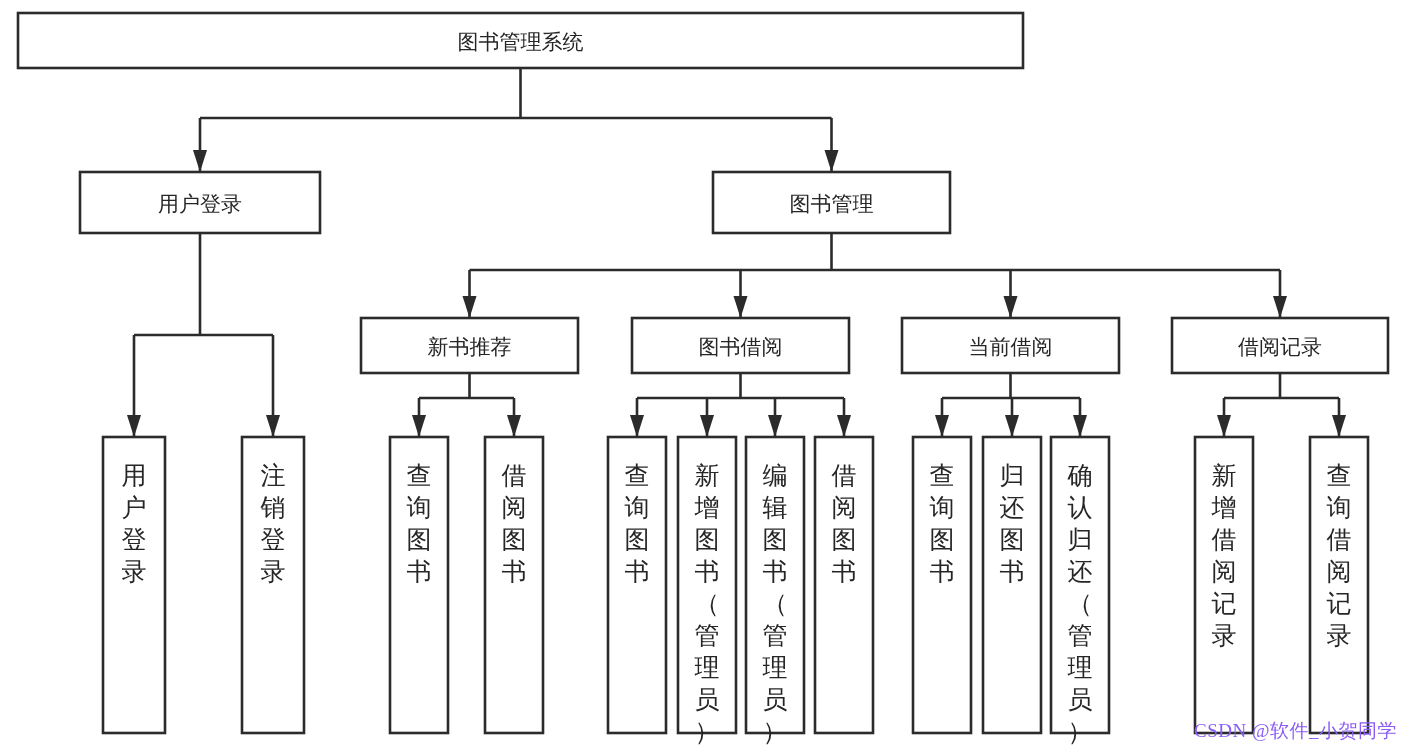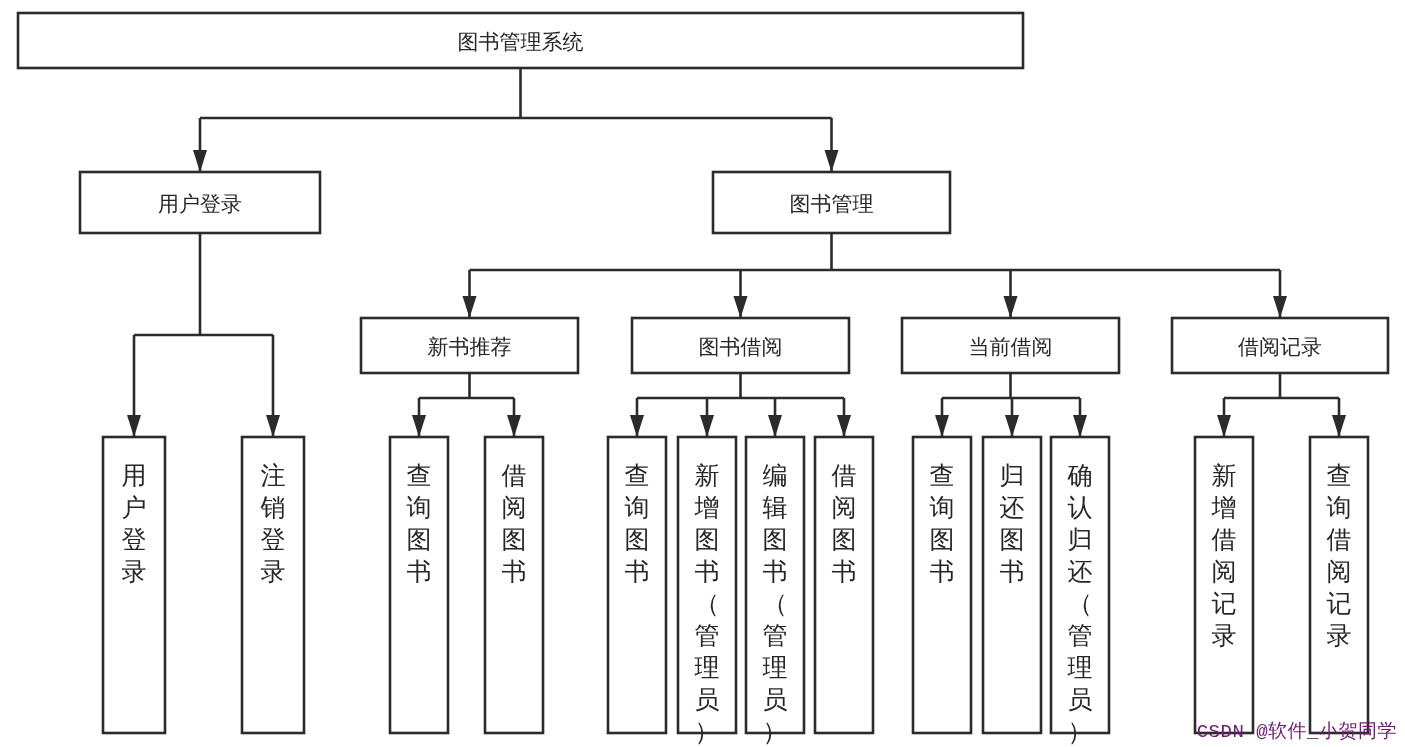--- a/index.html
+++ b/index.html
@@ -51,23 +51,23 @@
     font-family: "Liberation Sans", "DejaVu Sans", sans-serif;
     fill: #262626;
     font-size: 25px;
     text-anchor: middle;
     dominant-baseline: central;
   }
   .watermark {
     position: absolute;
     right: 8px;
     bottom: 3px;
-    font-family: Liberation Mono, monospace;
+    font-family: Liberation Serif, serif;
     font-size: 19px;
-    color: #701a75;
+    color: #8b5cf6;
     white-space: nowrap;
     letter-spacing: 0.5px;
     user-select: none;
   }
 </style>
 </head>
 <body>
 
 <div id="diagram-root">
   <svg id="flowchart" width="1405" height="747" viewBox="0 0 1405 747">

